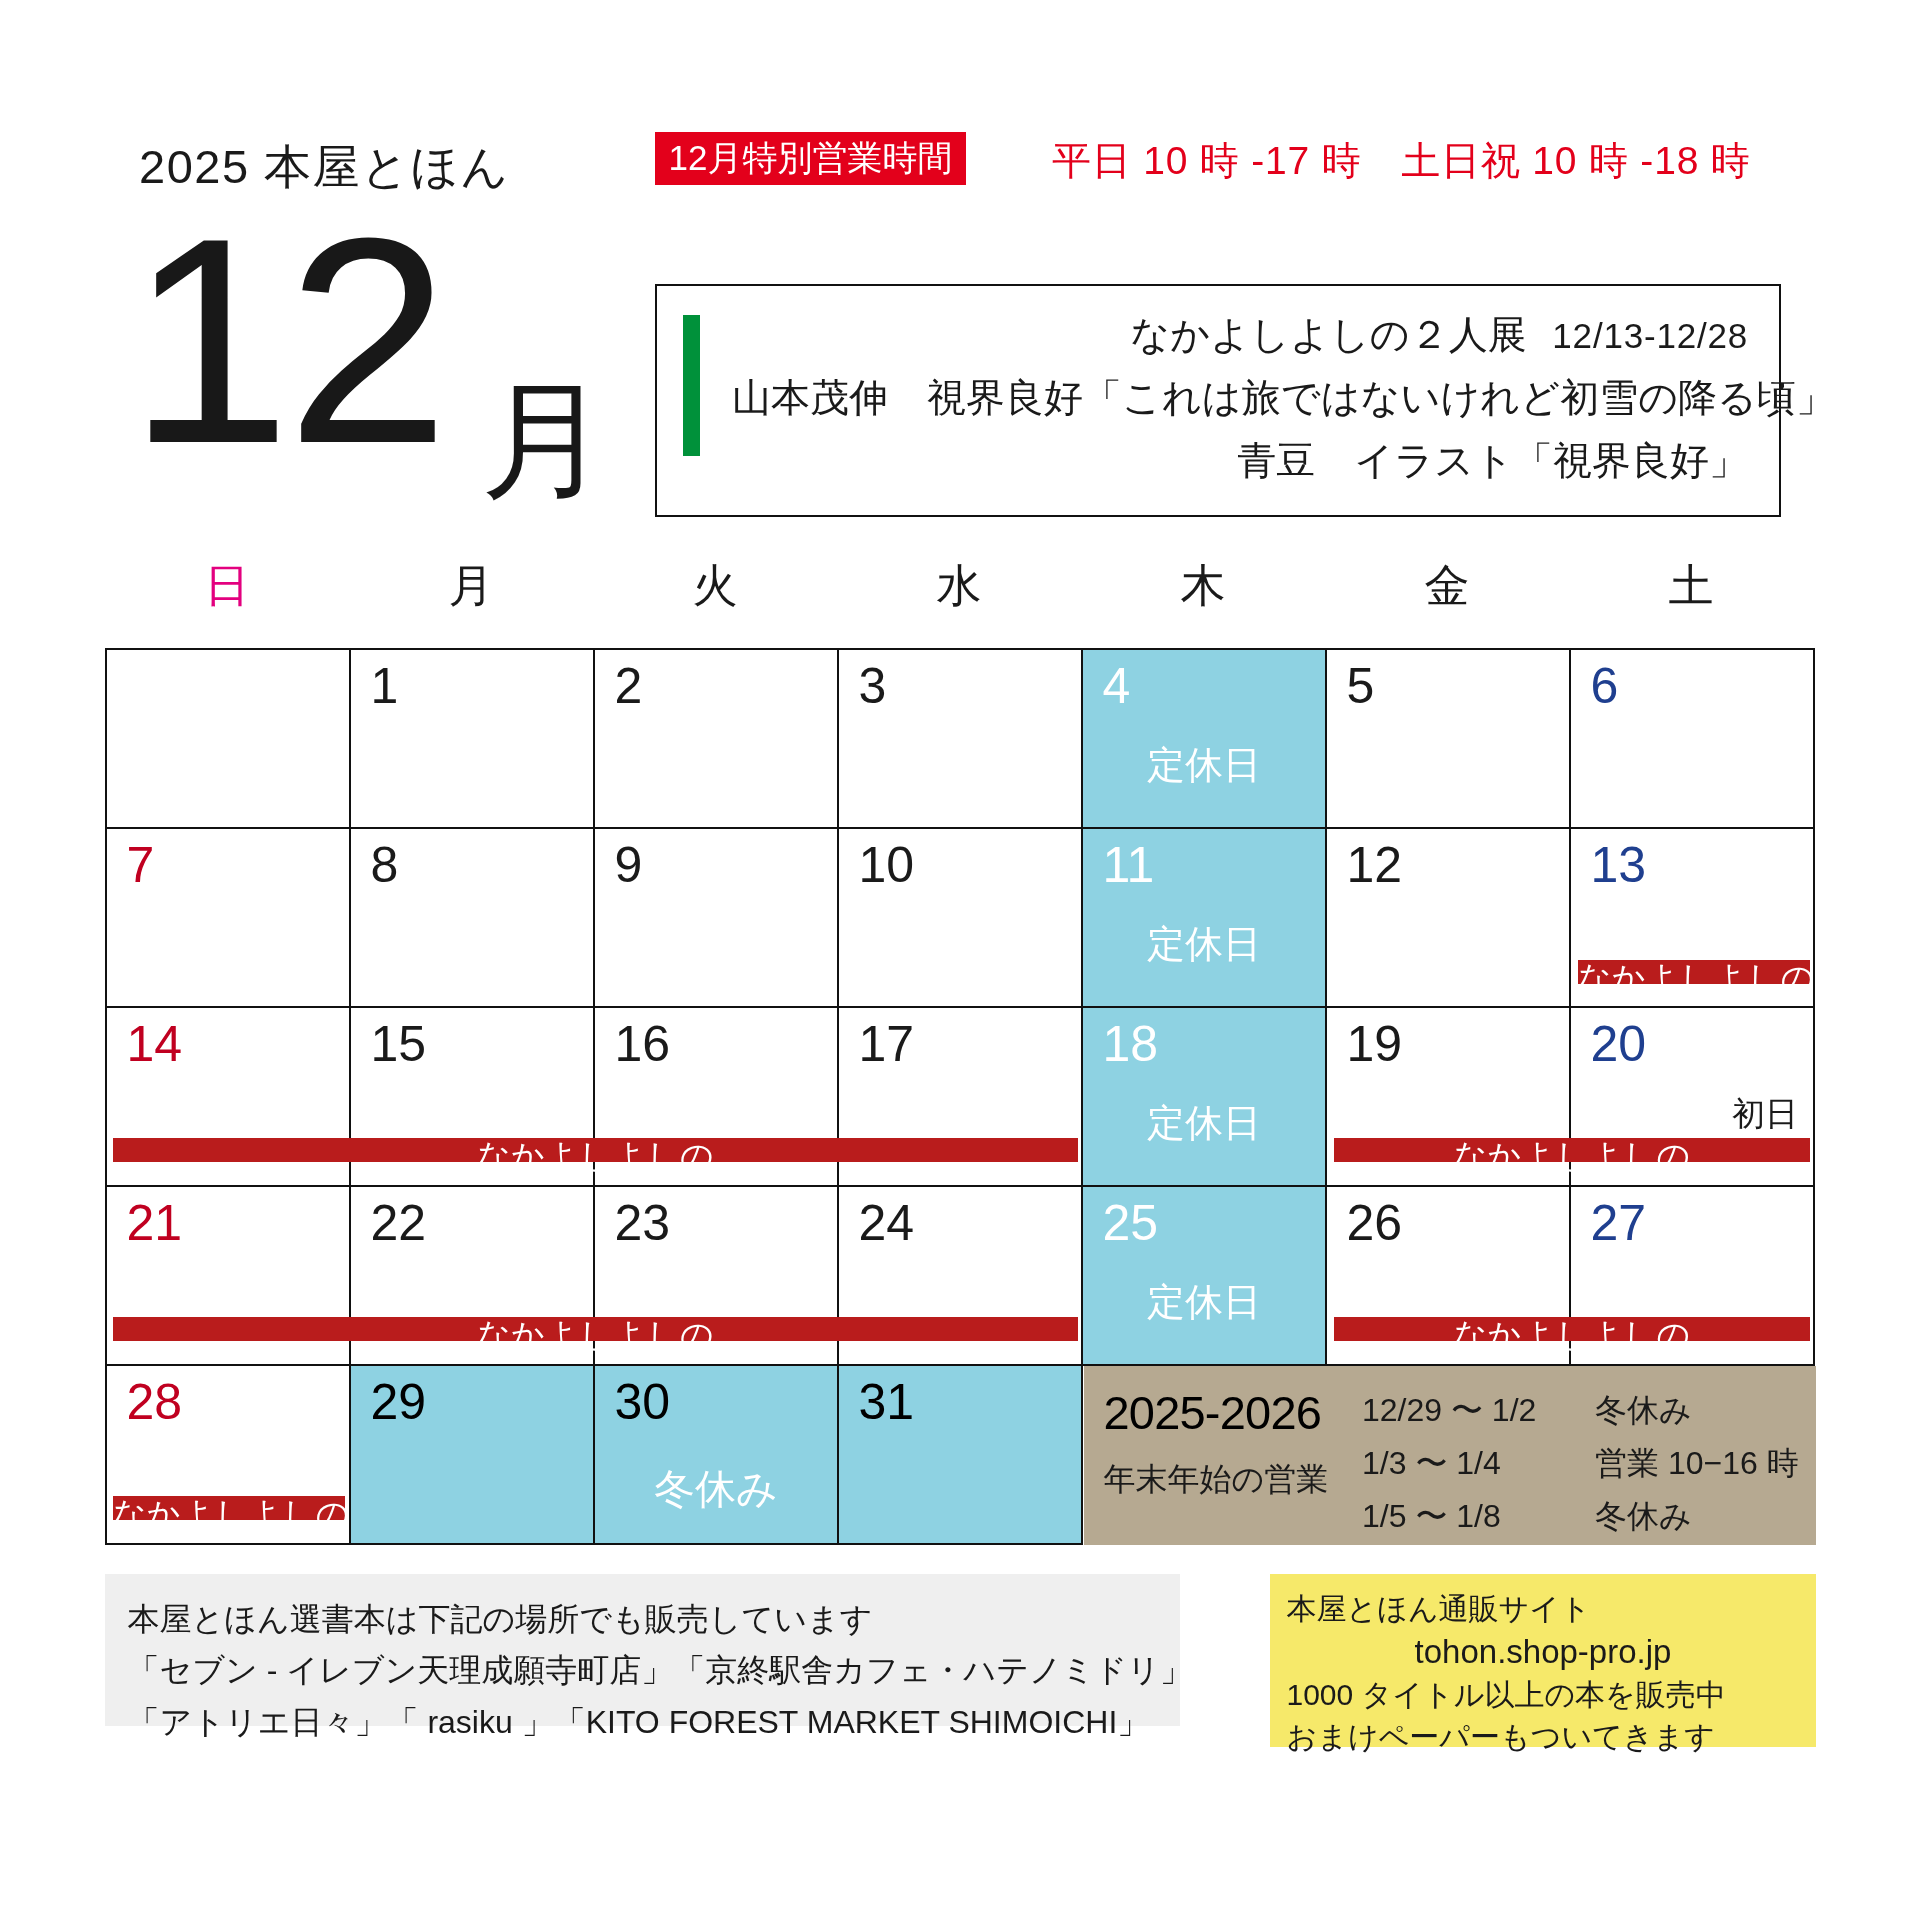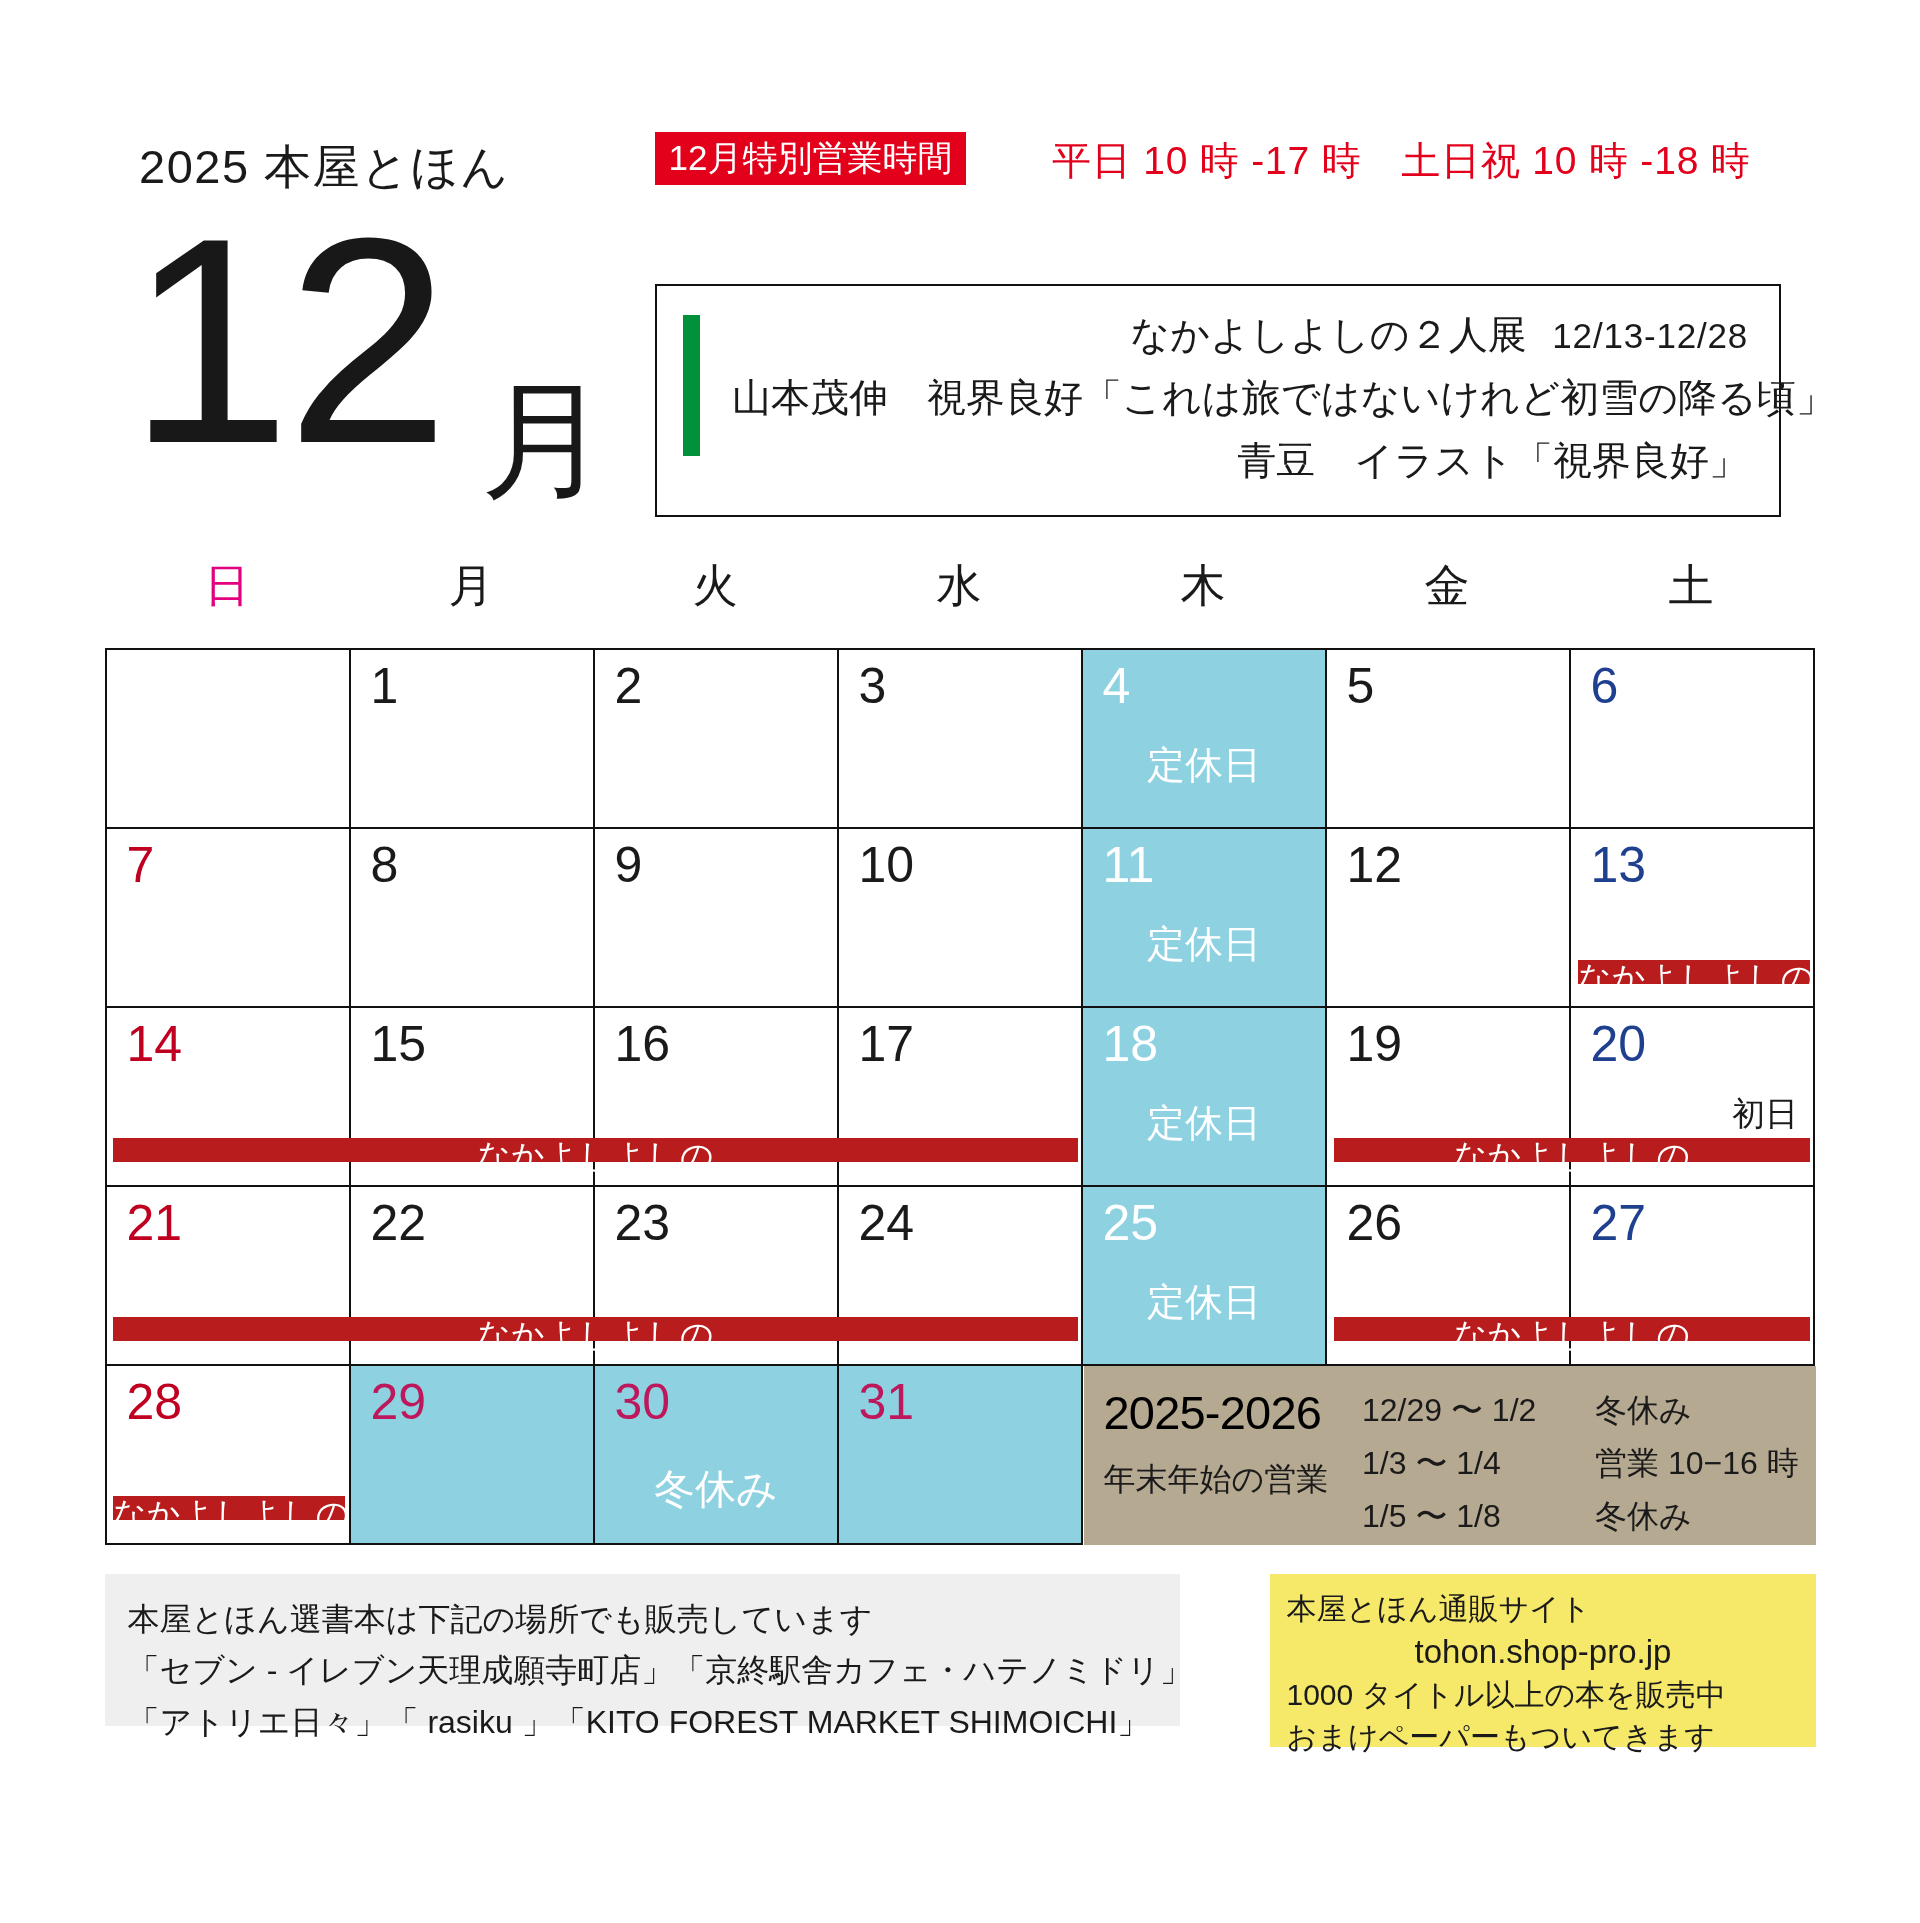--- a/index.html
+++ b/index.html
@@ -172,21 +172,21 @@
     left: 0;
     right: 0;
     top: 90px;
     text-align: center;
     font-size: 38px;
     color: #ffffff;
   }
   .cell.winter {
     background: #8ed2e2;
   }
-  .cell.winter .num { color: #be185d; }
+  .cell.winter .num { color: #000000; }
   .winter-label {
     position: absolute;
     left: 0;
     width: 100%;
     top: 96px;
     text-align: center;
     font-size: 41px;
     color: #ffffff;
   }
   .firstday-label {

